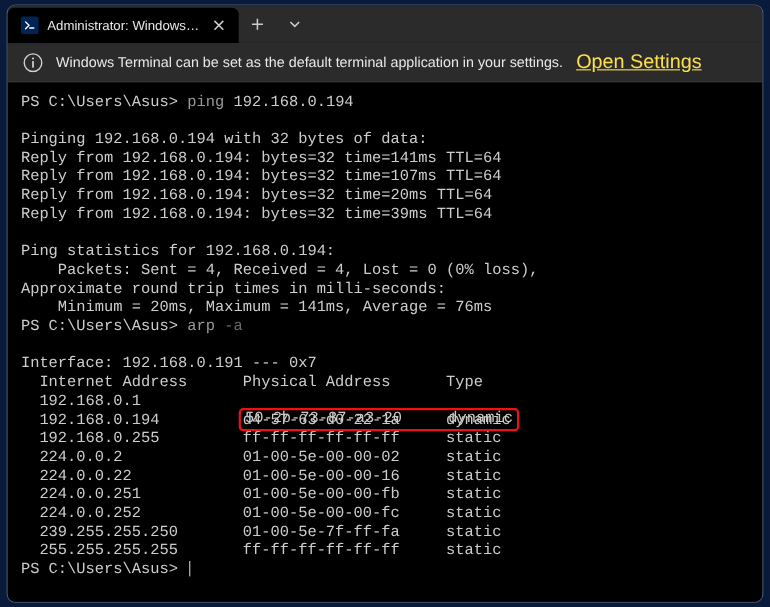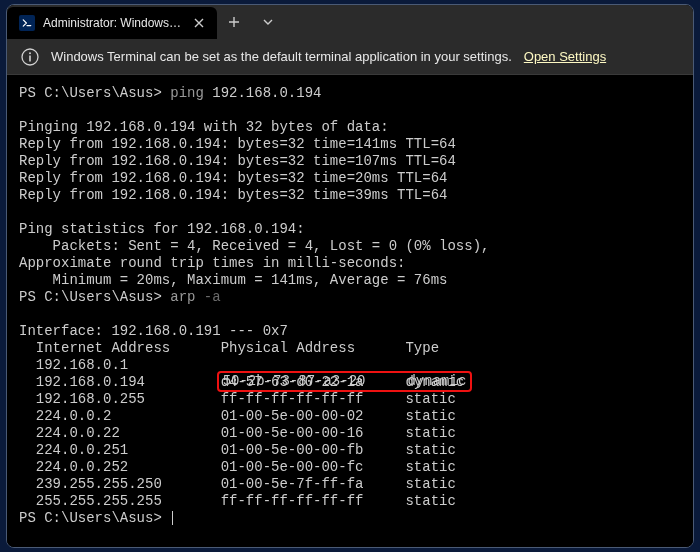--- a/index.html
+++ b/index.html
@@ -24,21 +24,21 @@
   .tab-close svg{width:10px;height:10px;}
   .tb-btn { width:34px; display:flex;align-items:center;justify-content:center;color:#ccc;cursor:pointer;}
   .tb-btn svg{width:12px;height:12px;}
   .infobar {
     height: 36px; background: #2b2b2b; display:flex; align-items:center; gap:12px;
     padding: 0 14px; border-bottom:1px solid #3a3a3a;
   }
   .info-icon{width:18px;height:18px;color:#d0d0d0;display:flex;align-items:center;justify-content:center;}
   .info-icon svg{width:18px;height:18px;}
   .info-text{color:#e8e8e8;font-size:13px;}
-  .info-link{color:#fef9c3;font-size:13px;text-decoration:underline;cursor:pointer;}
+  .info-link{color:#fde047;font-size:18px;text-decoration:underline;cursor:pointer;}
   .terminal{
     flex:1; background:#000; color:#cccccc;
     font-family: Liberation Mono, monospace; font-size:14px;
     line-height:17px; padding:10px 8px 8px 12px; white-space:pre;
     overflow:hidden;
   }
   .cmd{color:#999;}
   .flag{color:#6a6a6a;}
   .cursor{display:inline-block;width:1px;height:14px;background:#ccc;vertical-align:middle;margin-left:2px;}
   .hl{

